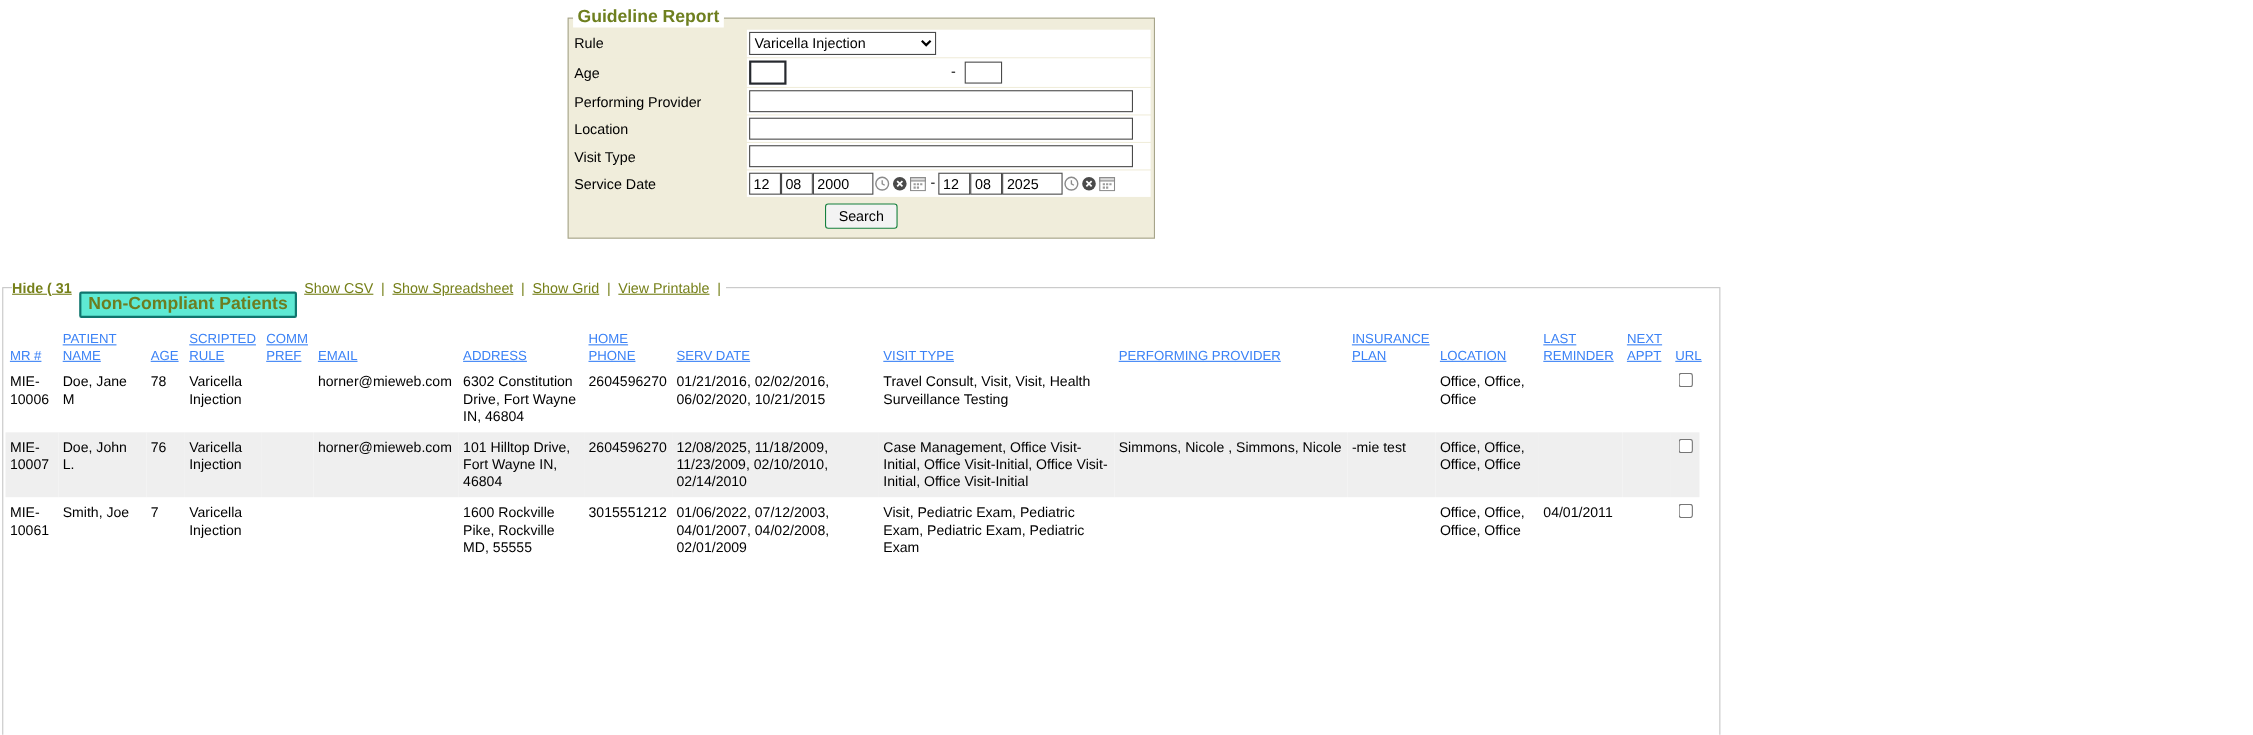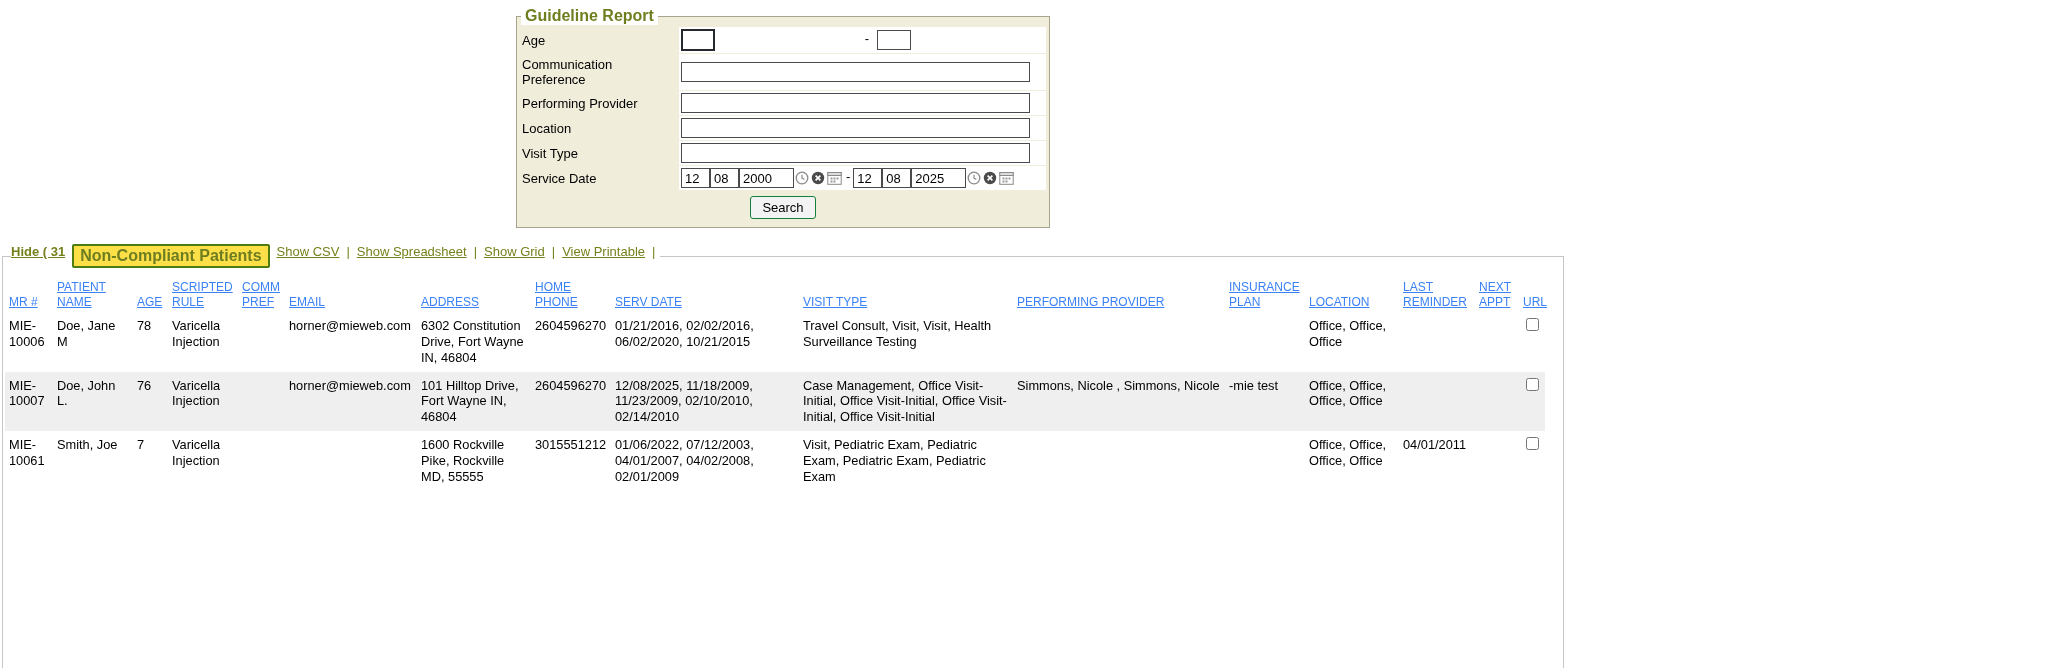--- a/index.html
+++ b/index.html
@@ -45,23 +45,23 @@
   
   .toolbar { margin-top: 9px; text-align: center; }
   .toolbar button { margin: 0 5px; }
 
   
   .patients-fieldset {
     margin: 16px 2px 0 2px; border: 1px solid #c6c6c6;
     background: #fff; min-height: 560px; padding: 2px 0 0 0;
   }
   .patients-legend { margin-left: 8px; background: #fff; padding-right: 5px; }
-  .legend-inner { display: inline-flex; align-items: flex-start; gap: 7px; }
+  .legend-inner { display: inline-flex; align-items: center; gap: 7px; }
   .hide-link { color: #76801a; font-weight: bold; font-size: 13px; text-decoration: underline; cursor: pointer; }
-  .ncp-box { border: 2px solid #4d7c0f; border-radius: 2px; padding: 1px 6px; background: #fde047; }
+  .ncp-box { border: 2px solid #0f766e; border-radius: 2px; padding: 1px 6px; background: #5eead4; margin-top: 32px; }
   .ncp-title { color: #6d7d20; font-weight: bold; font-size: 16px; }
   .action-link { color: #76801a; font-size: 13px; text-decoration: underline; cursor: pointer; }
   .link-sep { color: #76801a; font-size: 13px; }
 
   
   .patients-table { table-layout: fixed; width: 1540px; border-collapse: collapse; margin: 1px 0 0 2px; }
   .patients-table th { vertical-align: bottom; text-align: left; padding: 8px 4px 3px 4px; font-weight: normal; }
   .patients-table th a { color: #3b82f6; font-size: 12px; text-decoration: underline; cursor: pointer; }
   .patients-table td { vertical-align: top; padding: 6px 4px; font-size: 12.8px; line-height: 1.24; }
   .patients-table tr.alt { background: #efefef; }
@@ -69,32 +69,34 @@
 </style>
 </head>
 <body>
 
 <div class="page">
 
   <fieldset class="gr-fieldset">
     <legend class="gr-legend">Guideline Report</legend>
     <table class="gr-table">
       <tbody>
+          <tr>
+        <td class="gr-label">Rule</td>
+        <td class="gr-input-cell">
+          <select class="rule-select">
+            <option>Varicella Injection</option>
+          </select>
+        </td>
+      </tr>
       <tr>
         <td class="gr-label">Age</td>
         <td class="gr-input-cell">
           <input type="text" class="age-input focused" value="" style="">
           <span class="age-dash">-</span>
           <input type="text" class="age-input" value="" style="">
-        </td>
-      </tr>
-      <tr>
-        <td class="gr-label">Communication Preference</td>
-        <td class="gr-input-cell">
-          <input type="text" class="text-input wide" value="" style="">
         </td>
       </tr>
       <tr>
         <td class="gr-label">Performing Provider</td>
         <td class="gr-input-cell">
           <input type="text" class="text-input wide" value="" style="">
         </td>
       </tr>
       <tr>
         <td class="gr-label">Location</td>

